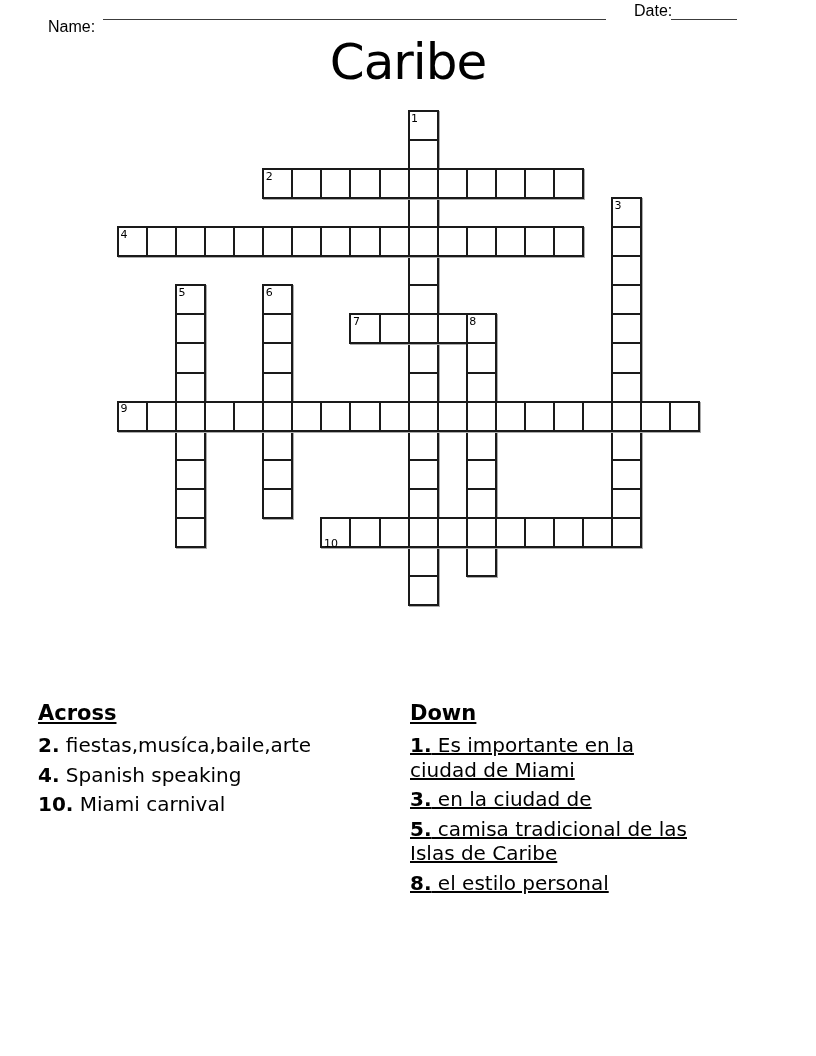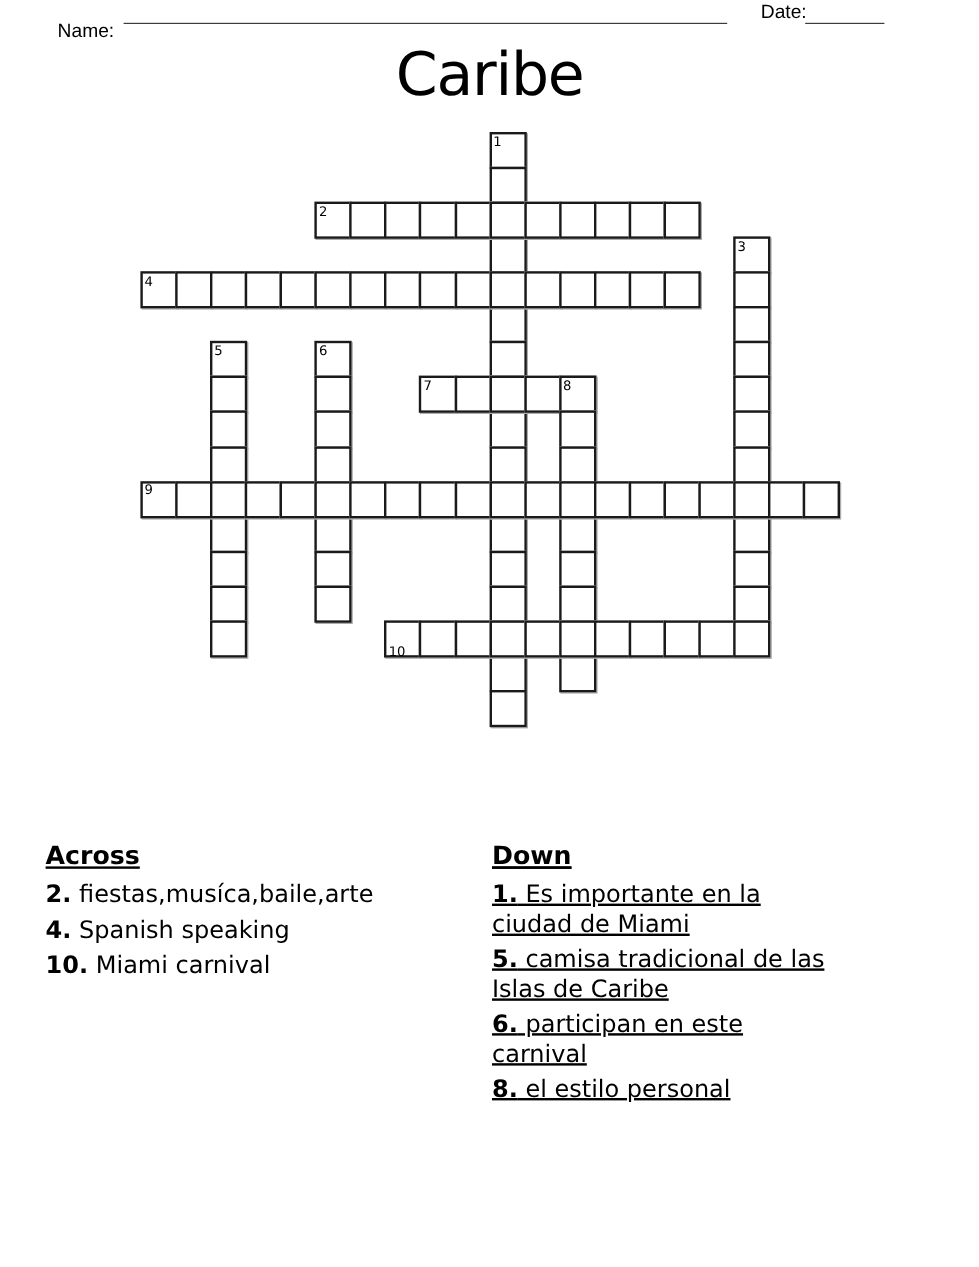--- a/index.html
+++ b/index.html
@@ -220,19 +220,19 @@
         <div class="clue"><b>2.</b> fiestas,musíca,baile,arte</div>
         <div class="clue"><b>4.</b> Spanish speaking</div>
         <div class="clue"><b>10.</b> Miami carnival</div>
       </div>
   </div>
 
   <div class="clues down-block">
     <div class="clue-head">Down</div>
     <div id="down-list">
         <div class="clue"><b>1.</b> Es importante en la<br>ciudad de Miami</div>
+        <div class="clue"><b>3.</b> en la ciudad de</div>
         <div class="clue"><b>5.</b> camisa tradicional de las<br>Islas de Caribe</div>
-        <div class="clue"><b>6.</b> participan en este<br>carnival</div>
         <div class="clue"><b>8.</b> el estilo personal</div>
       </div>
   </div>
 
 </div>
 
 </body></html>

